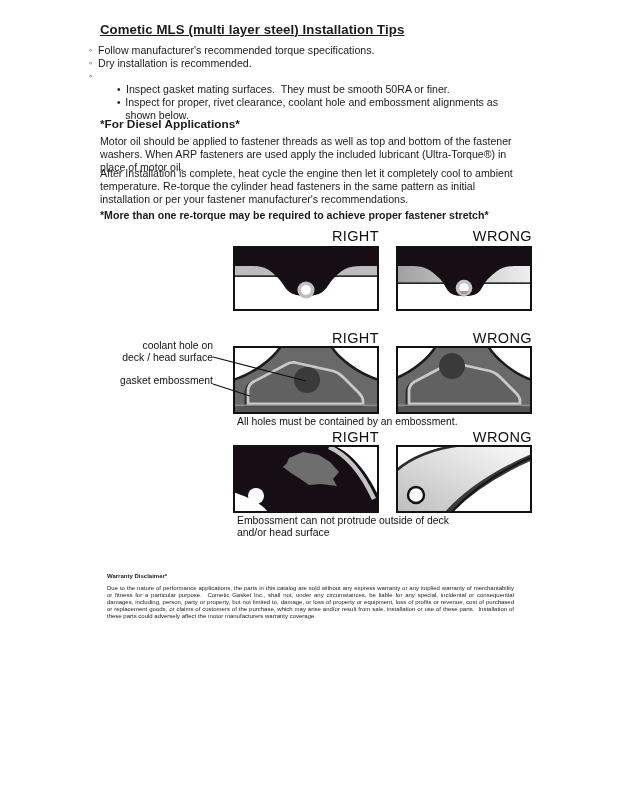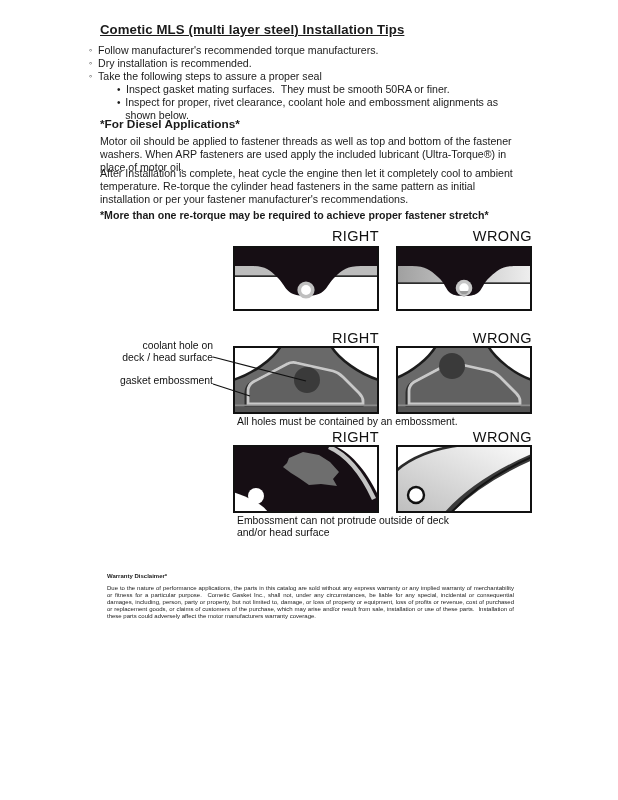--- a/index.html
+++ b/index.html
@@ -47,29 +47,28 @@
           <stop offset="1" stop-color="#bdbdbd"></stop>
       </linearGradient>
     </defs>
   </svg>
 
   <div class="abs title" style="left:100px;top:22px;">Cometic MLS (multi layer steel) Installation Tips</div>
 
   <div class="abs tips">
     <div class="tip">
       <span class="m1">◦</span>
-      <span>Follow manufacturer's recommended torque manufacturers.</span>
+      <span>Follow manufacturer's recommended torque specifications.</span>
     </div>
     <div class="tip">
       <span class="m1">◦</span>
       <span>Dry installation is recommended.</span>
     </div>
     <div class="tip">
       <span class="m1">◦</span>
-      <span>Take the following steps to assure a proper seal</span>
     </div>
     <div class="tip sub">
       <span class="m2">•</span>
       <span style="white-space:pre-wrap;">Inspect gasket mating surfaces.  They must be smooth 50RA or finer.</span>
     </div>
     <div class="tip sub">
       <span class="m2">•</span>
       <span>Inspect for proper, rivet clearance, coolant hole and embossment alignments as shown below.</span>
     </div>
   </div>

